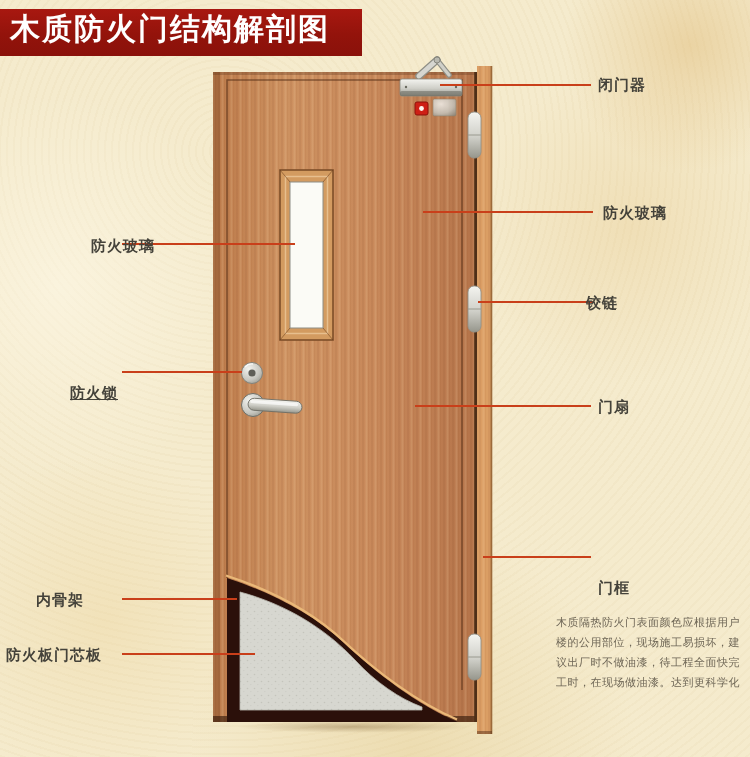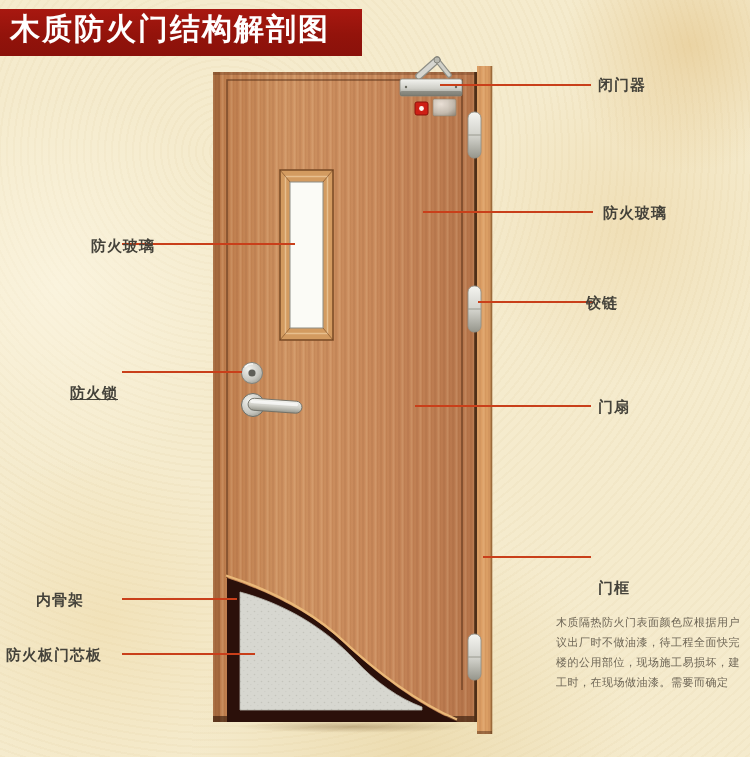--- a/index.html
+++ b/index.html
@@ -180,18 +180,18 @@
   <div class="lbl left-col" style="right:648px;top:646px;margin-left:24px;">防火板门芯板</div>
 
   <div class="lbl right-col" style="left:598px;top:76px;">闭门器</div>
   <div class="lbl right-col" style="left:603px;top:204px;">防火玻璃</div>
   <div class="lbl right-col" style="left:586px;top:294px;">铰链</div>
   <div class="lbl right-col" style="left:598px;top:398px;">门扇</div>
   <div class="lbl right-col" style="left:598px;top:579px;">门框</div>
 
   <div class="note">
     <div class="line">木质隔热防火门表面颜色应根据用户</div>
+    <div class="line">楼的公用部位，现场施工易损坏，建</div>
     <div class="line">议出厂时不做油漆，待工程全面快完</div>
-    <div class="line">楼的公用部位，现场施工易损坏，建</div>
-    <div class="line">工时，在现场做油漆。需要而确定</div>
+    <div class="line">工时，在现场做油漆。达到更科学化</div>
   </div>
 
 </div>
 
 </body></html>

